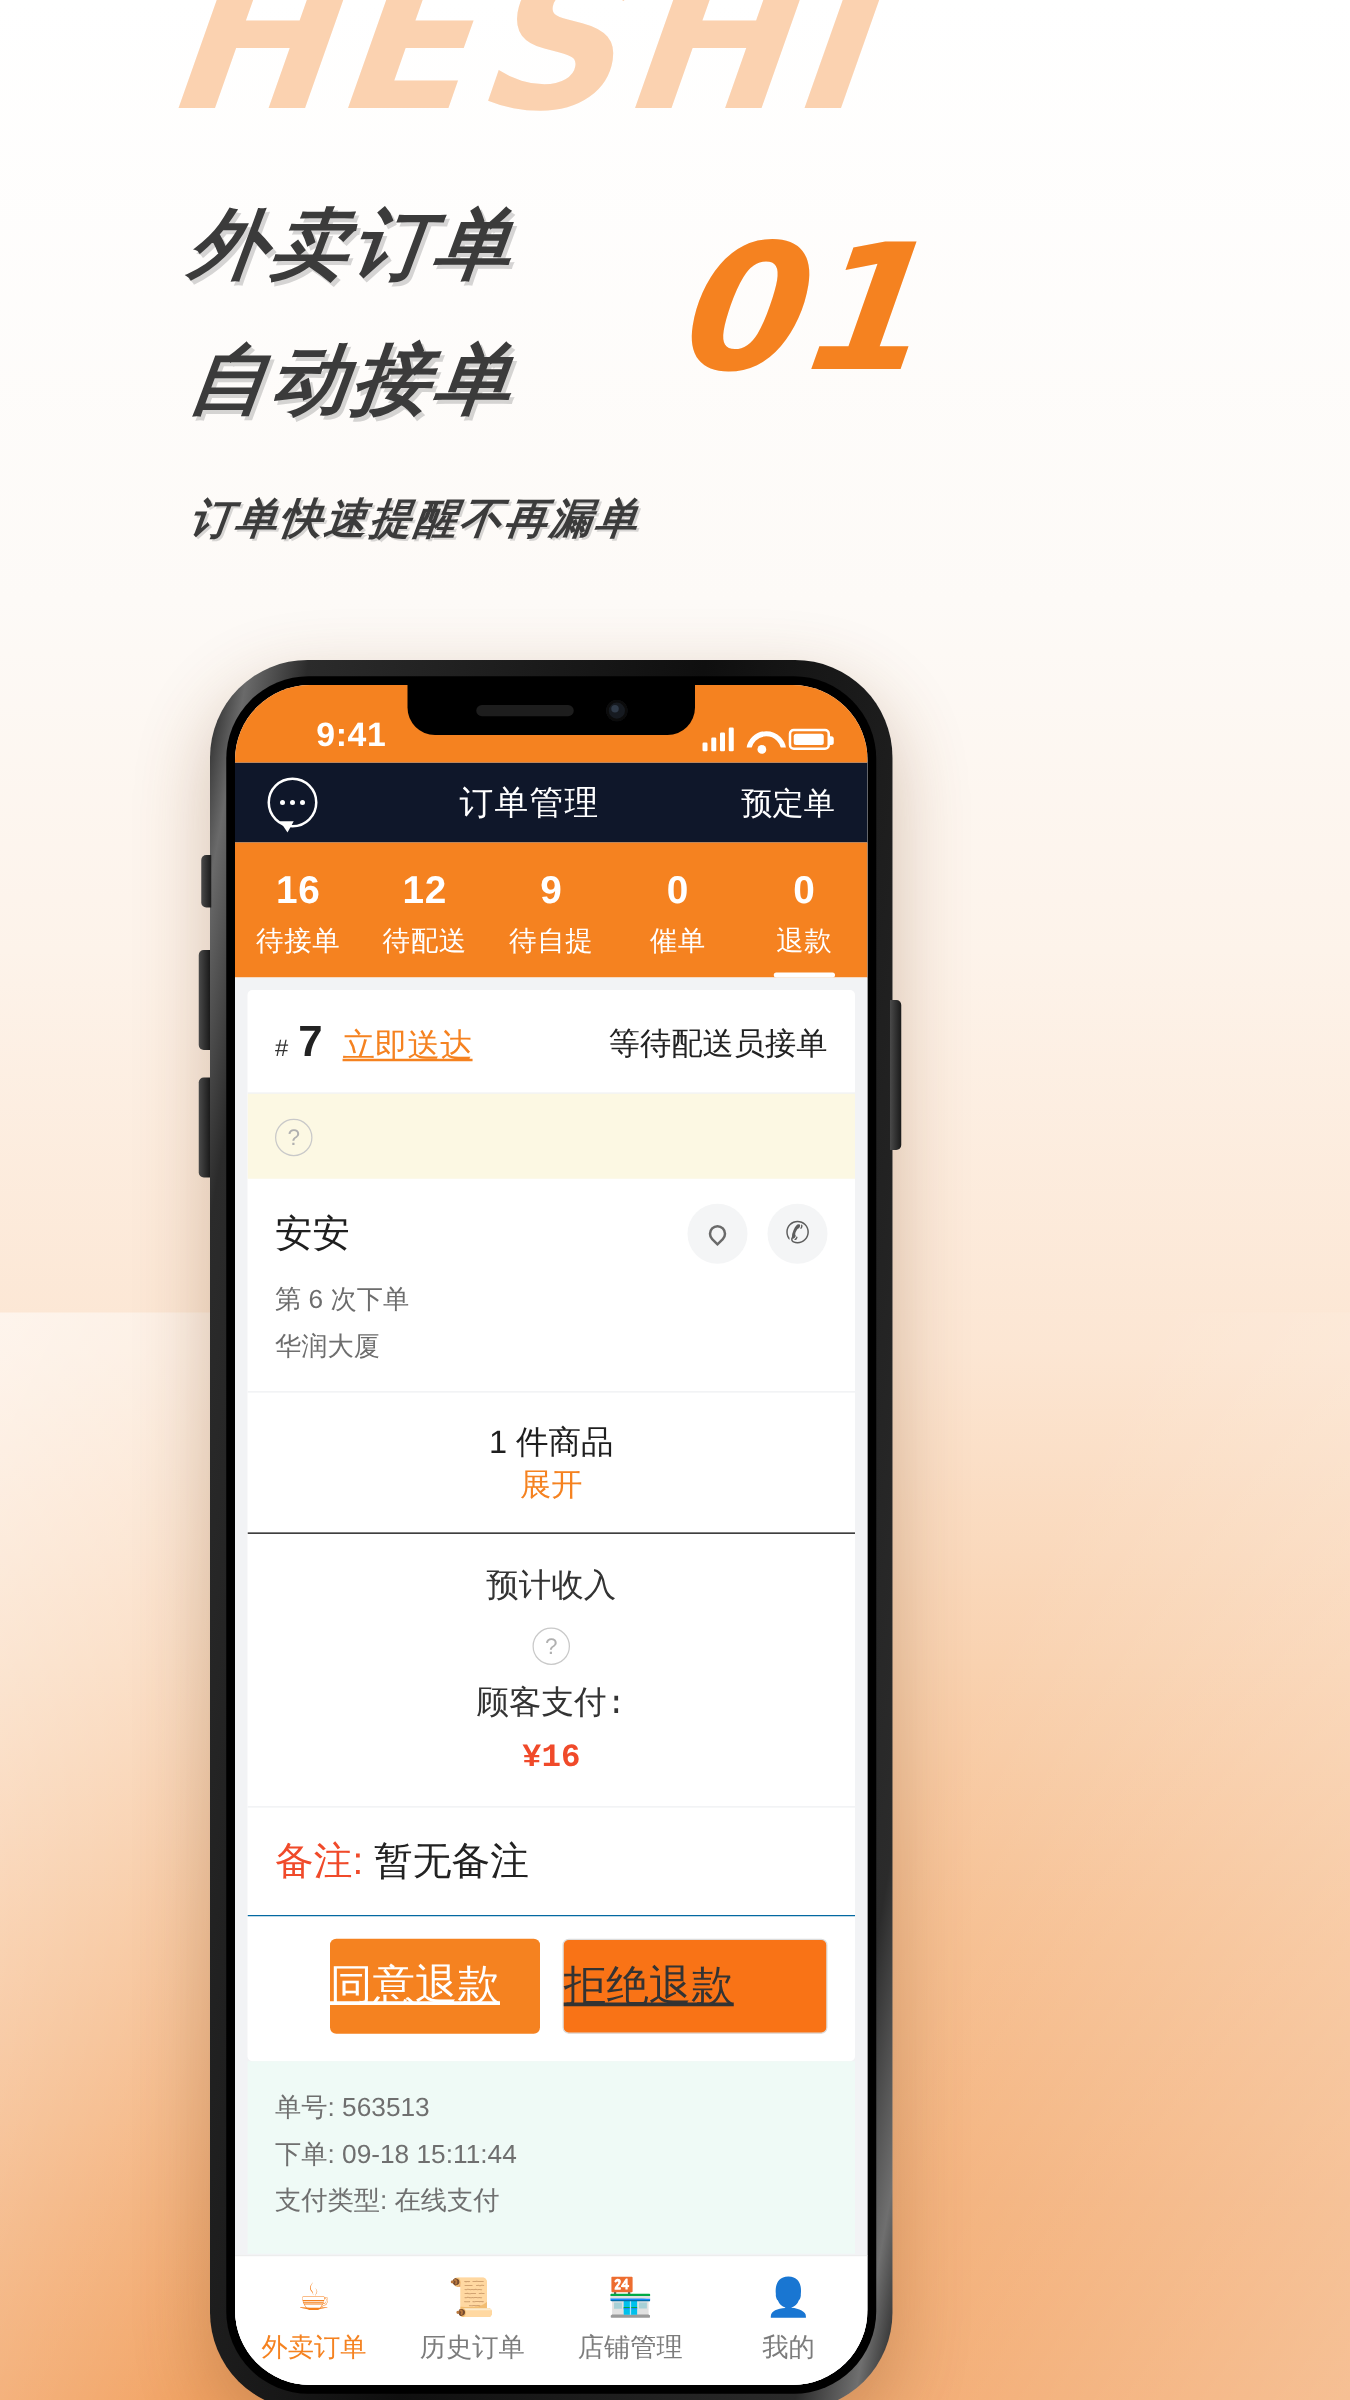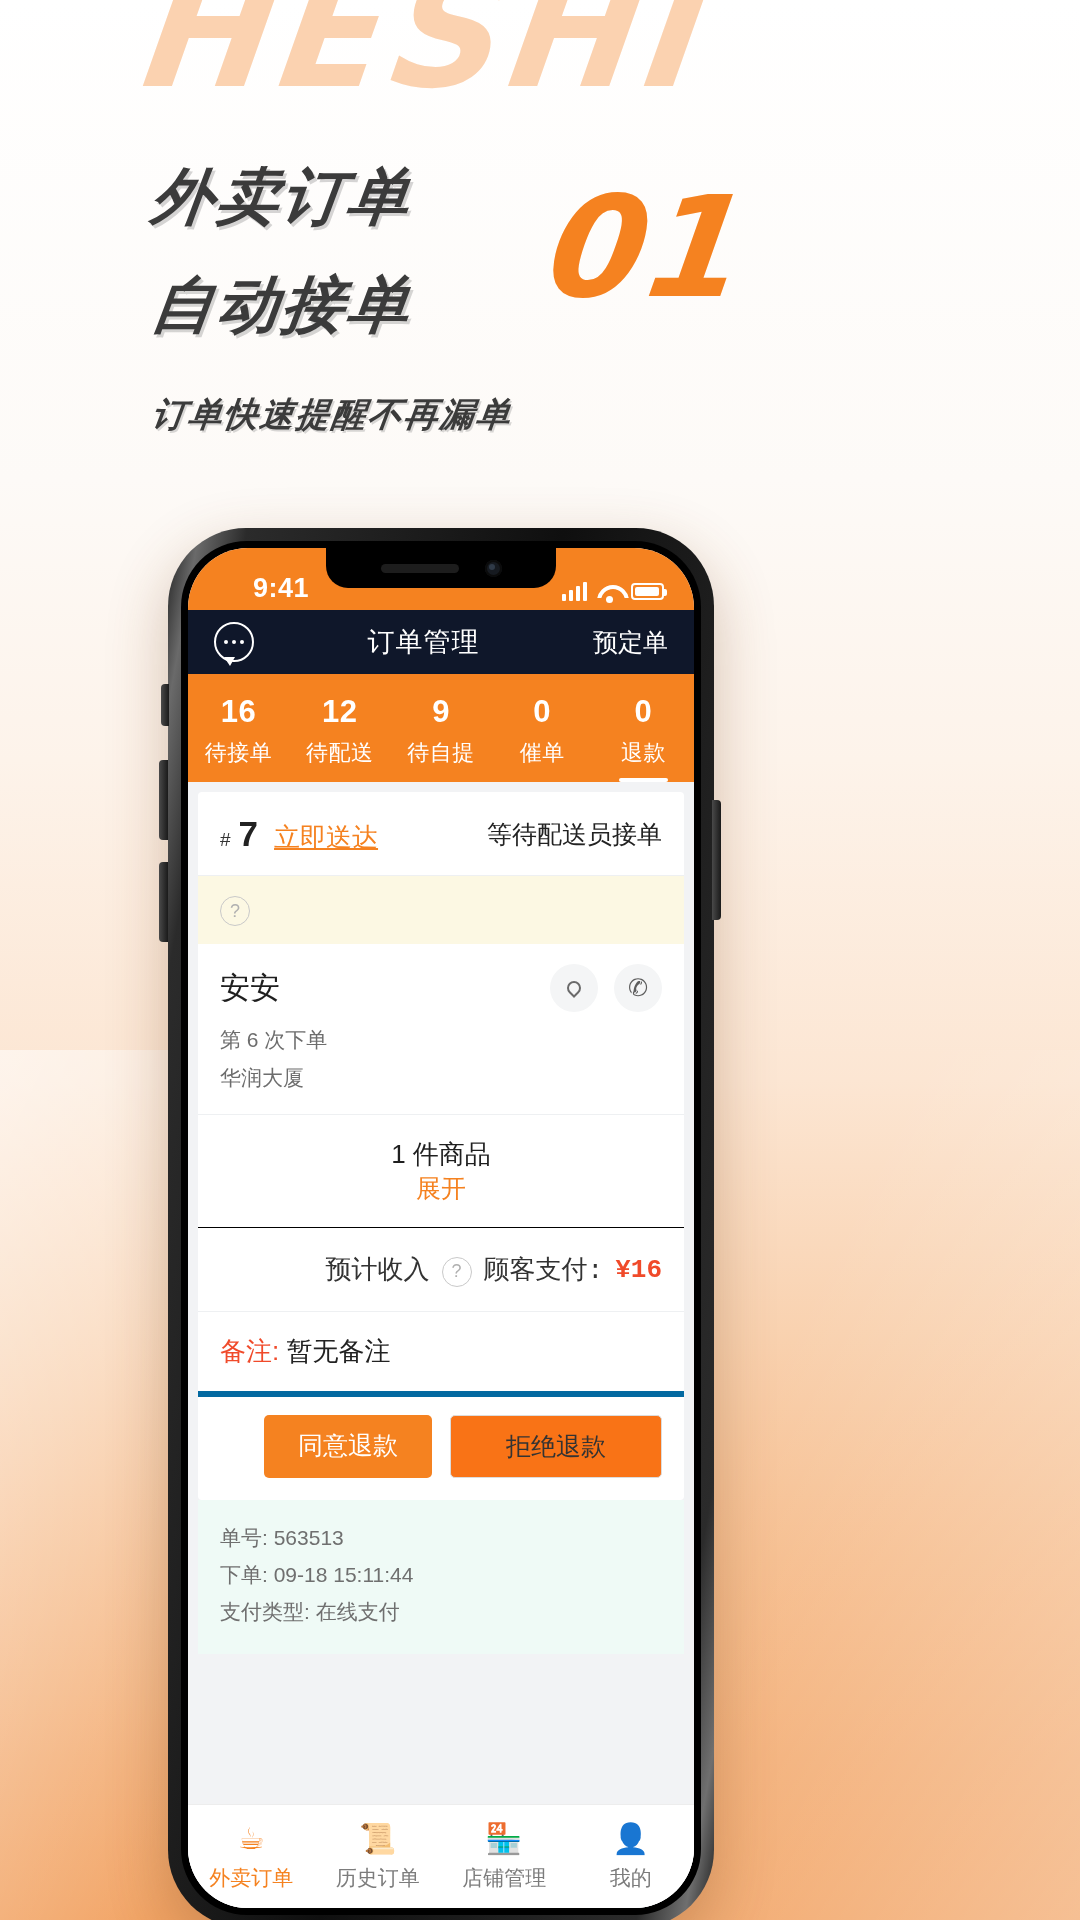--- a/index.html
+++ b/index.html
@@ -214,32 +214,32 @@
 
   .goods{
     display:flex; align-items:center; justify-content:space-between;
     padding:22px; border-bottom:1px solid #000000;flex-direction:column;
   }
   .goods-l{ color:#1f1f1f; font-size:26px;}
   .goods-r{ color:#f58220; font-size:25px;}
 
   .pay{
     display:flex; align-items:center; justify-content:flex-end; gap:12px;
-    padding:24px 22px; border-bottom:1px solid #eef0f2;
+    padding:24px 22px; border-bottom:1px solid #eef0f2;flex-direction:column;
   }
   .pay .lab{ color:#333; font-size:26px;}
   .pay .val{ color:#333; font-size:26px;font-family:Liberation Mono, monospace;}
   .pay .amt{ color:#f04a2a; font-weight:600;}
 
-  .note{ padding:22px; border-bottom:6px solid #0369a1; font-size:26px; color:#222;}
+  .note{ padding:22px; border-bottom:1px solid #0369a1; font-size:31px; color:#222;}
   .note b{ color:#f04a2a; font-weight:normal;}
 
   .actions{ display:flex; gap:18px; padding:18px 22px 22px 22px; justify-content:flex-end;}
   .btn{
-    padding:14px 0; width:168px; text-align:center; border-radius:5px; font-size:25px;
+    padding:14px 0; width:168px; text-align:left; border-radius:5px; font-size:34px;text-decoration:underline;
   }
   .btn.primary{ background:#f58220; color:#fff;}
   .btn.ghost{ background:#f97316; color:#333; border:1px solid #dcdcdc; width:212px;}
 
   .meta{
     background:#effaf6; margin:0 10px; padding:20px 22px 24px 22px;
     color:#6f6f6f; font-size:21px; line-height:1.75;
   }
 
   

